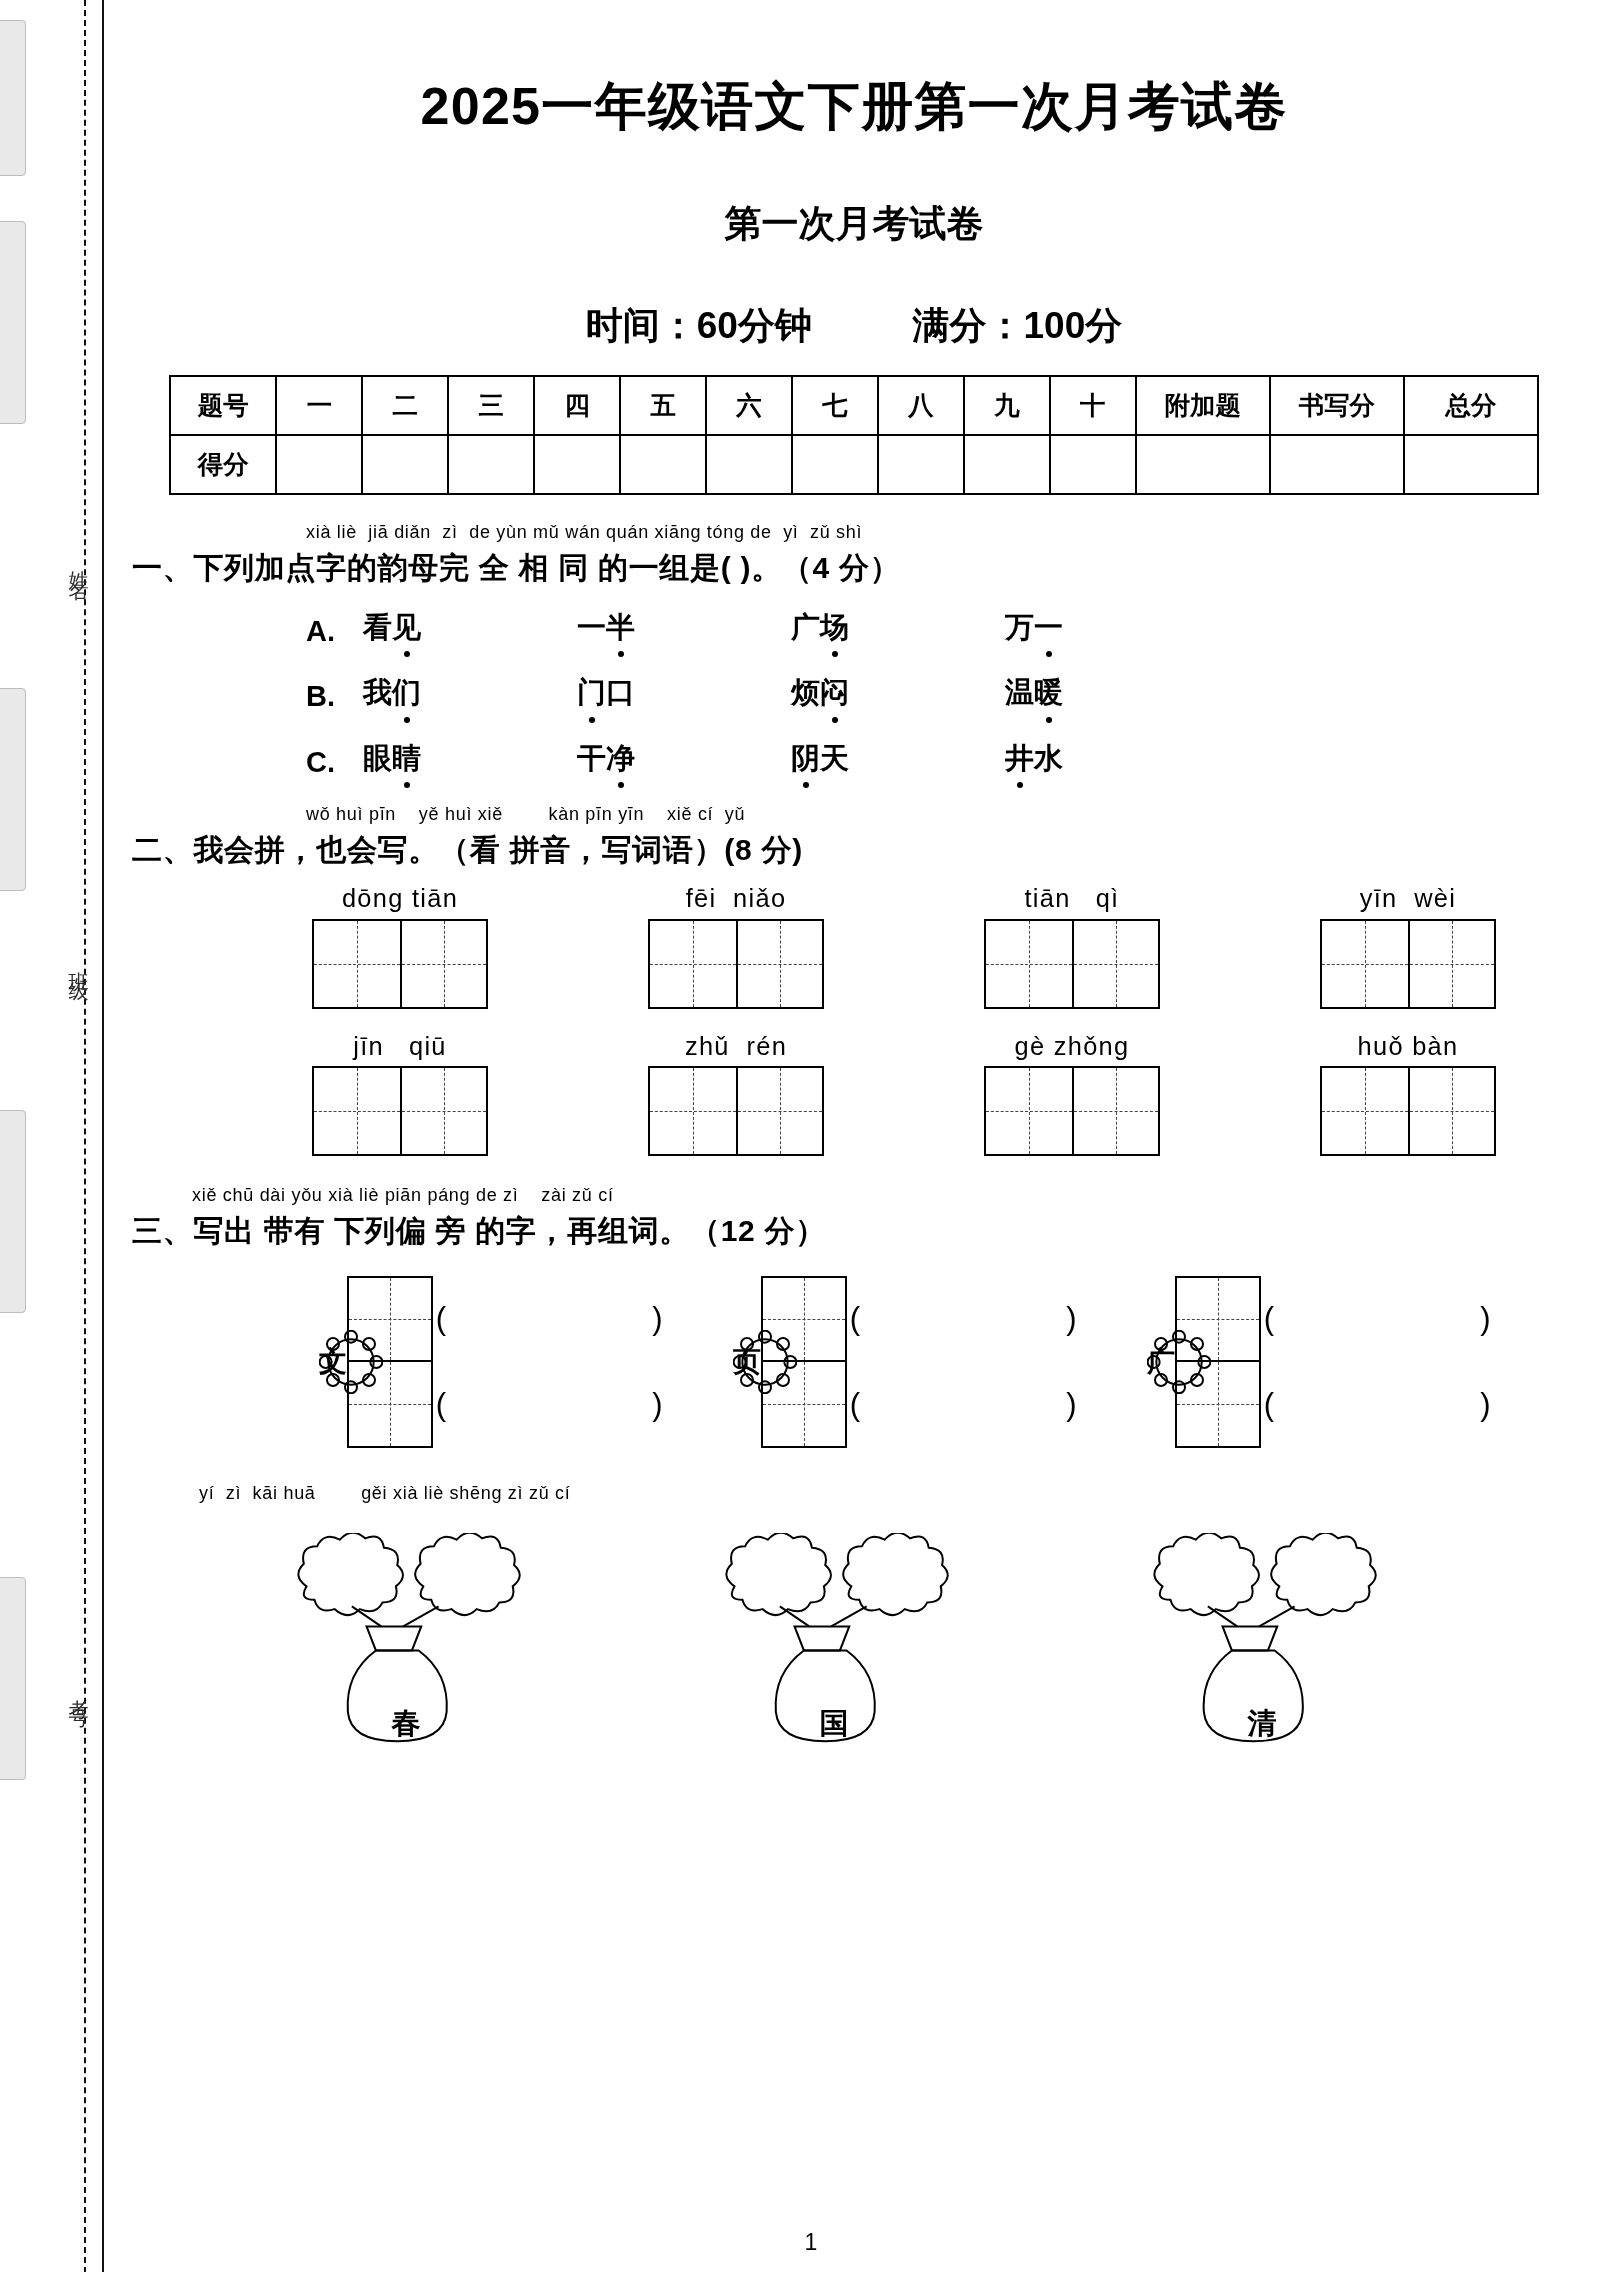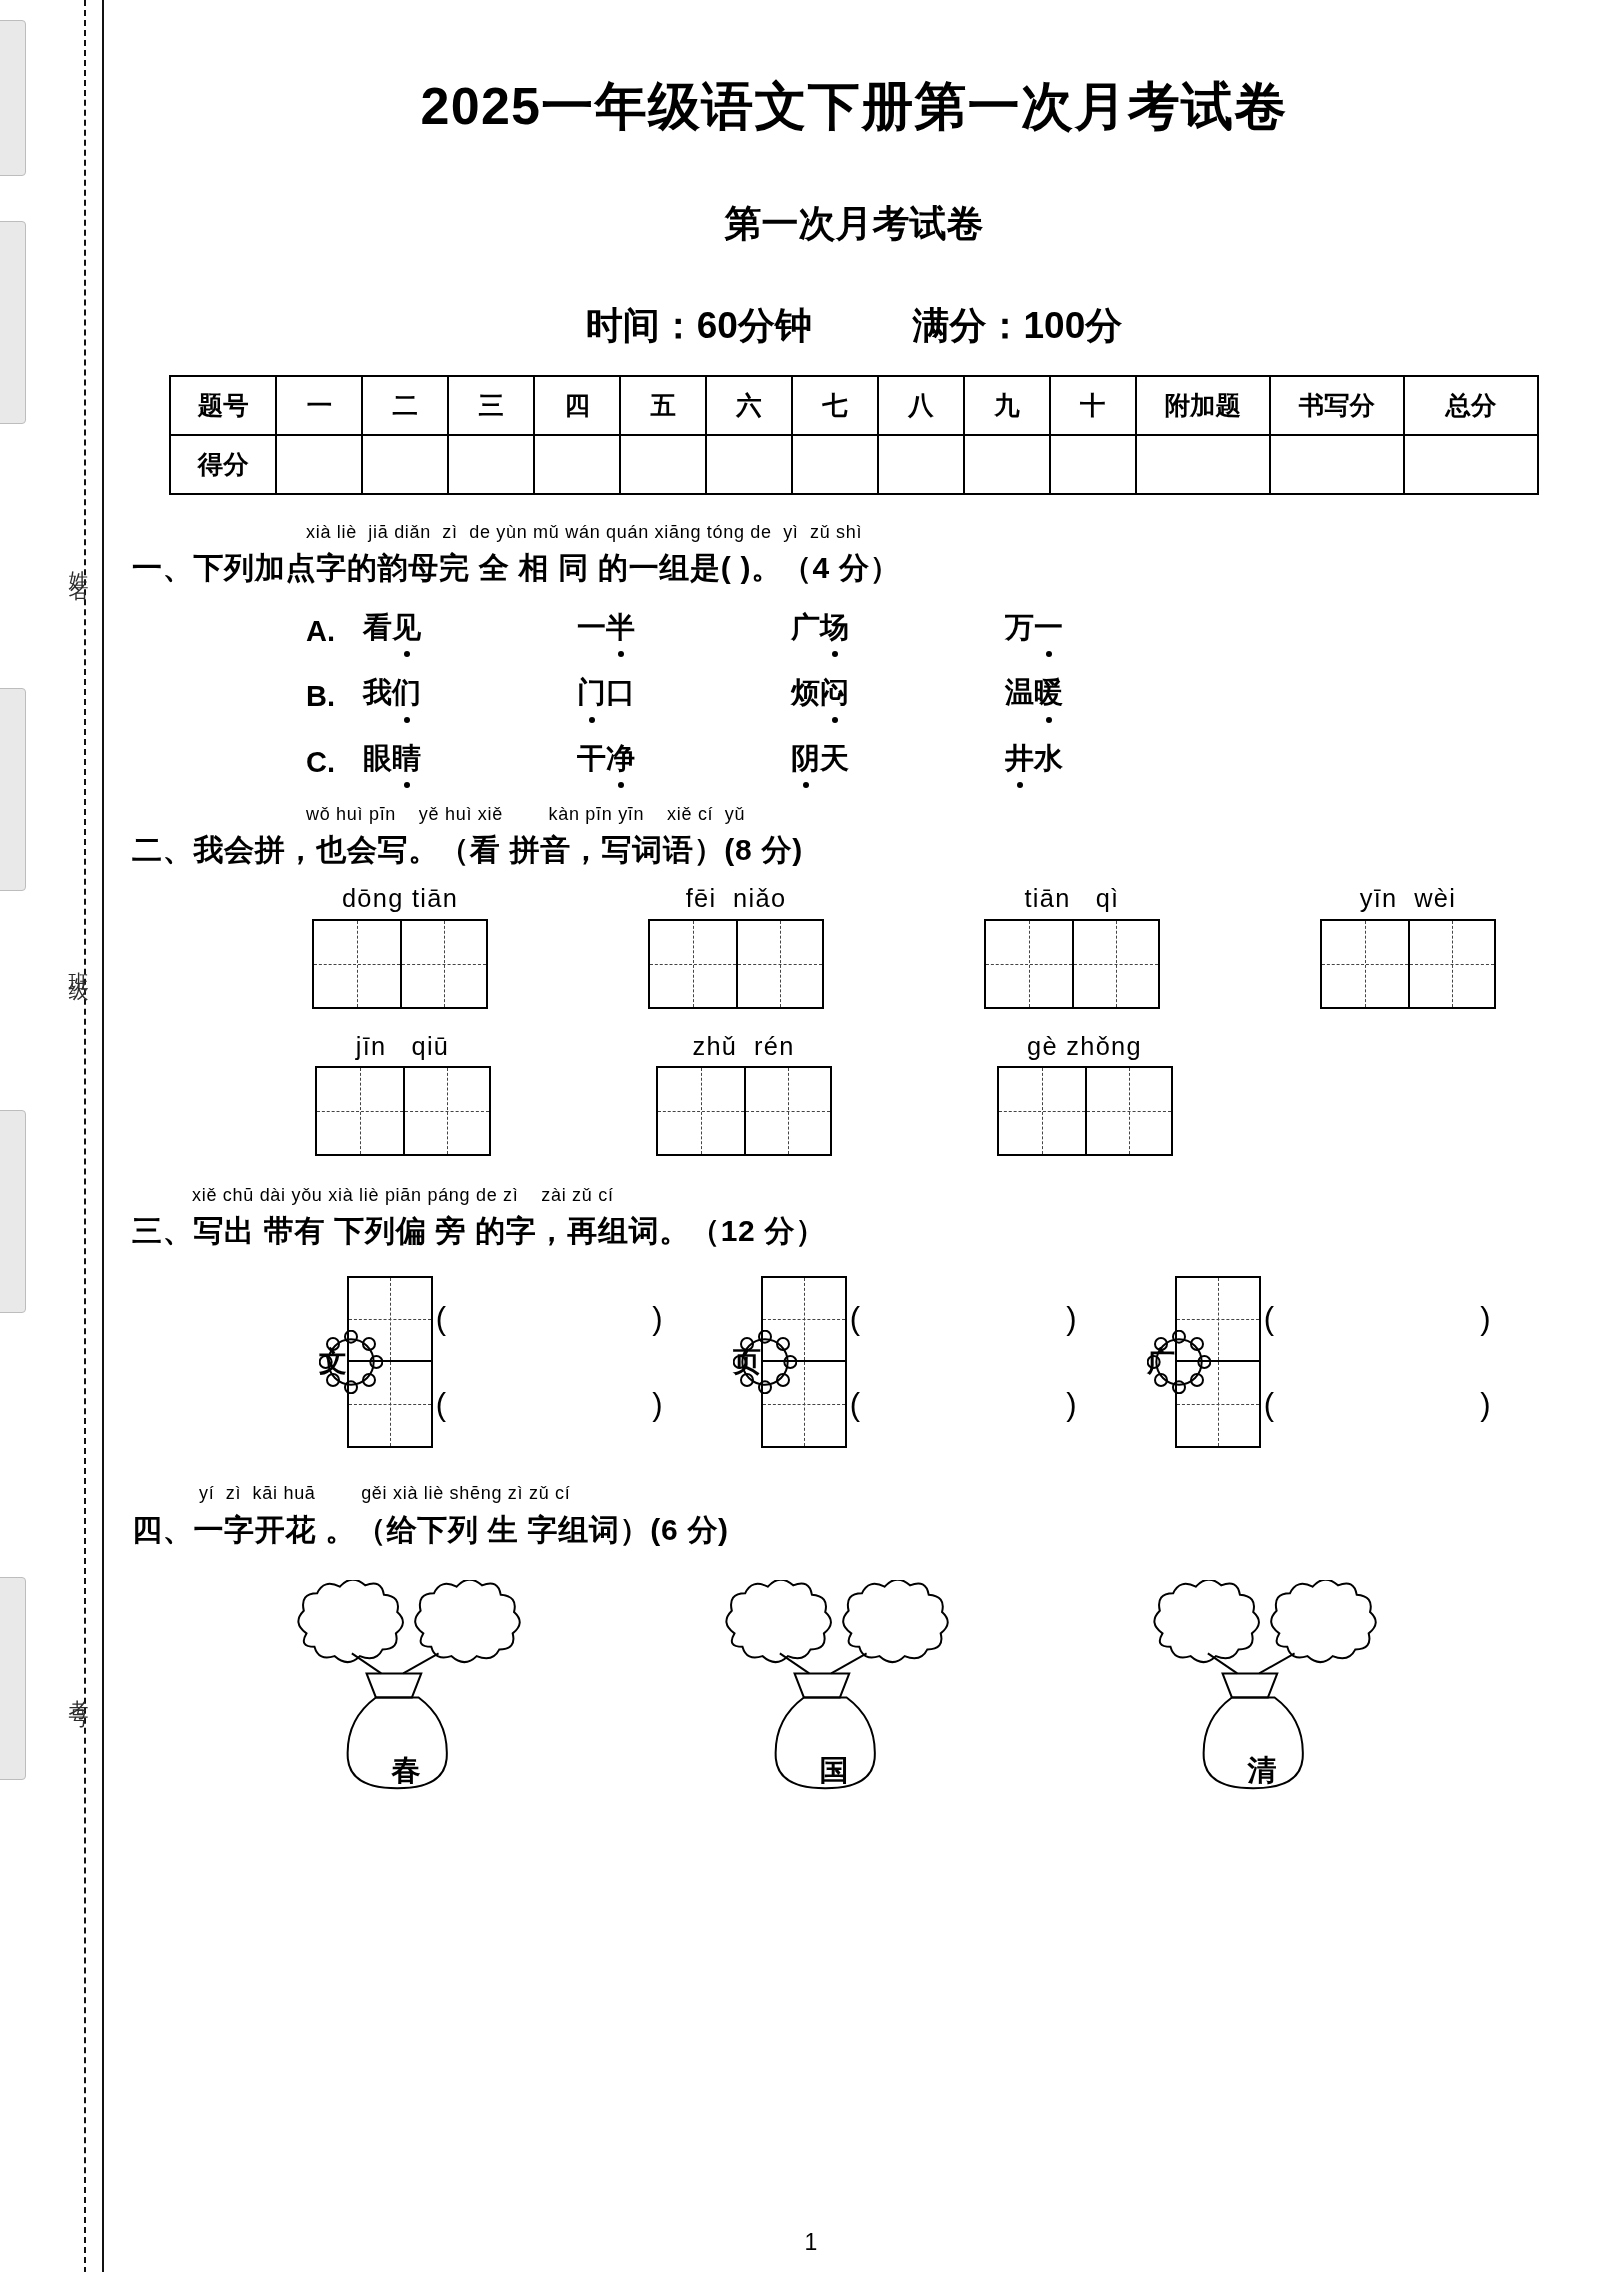--- a/index.html
+++ b/index.html
@@ -408,20 +408,27 @@
         </div>
         <div class="grid-item">
           <div class="grid-py">zhǔ  rén</div>
           <div class="tzg">
               <div class="cell"></div>
               <div class="cell"></div>
             </div>
         </div>
         <div class="grid-item">
           <div class="grid-py">gè zhǒng</div>
+          <div class="tzg">
+              <div class="cell"></div>
+              <div class="cell"></div>
+            </div>
+        </div>
+        <div class="grid-item">
+          <div class="grid-py">huǒ bàn</div>
           <div class="tzg">
               <div class="cell"></div>
               <div class="cell"></div>
             </div>
         </div>
       </div>
     </div>
 
     <div class="q-block" style="margin-top:29px;">
       <div class="pinyin-line" style="margin-left:60px;">xiě chū dài yǒu xià liè piān páng de zì    zài zǔ cí</div>
@@ -514,21 +521,20 @@
               <div class="paren">( )</div>
             </div>
           </div>
         </div>
 
       </div>
     </div>
 
     <div class="q-block" style="margin-top:35px;">
       <div class="pinyin-line" style="margin-left:67px;">yí  zì  kāi huā        gěi xià liè shēng zì zǔ cí</div>
-      <div class="q-title">四、一字开花 。（给下列 生 字组词）(6 分)</div>
 
       <div class="flower-row">
 
         <div class="flower-group">
           <svg width="428" height="287" viewBox="0 0 640 430">
             <g fill="none" stroke="#000" stroke-width="3">
               <path d="M60 80 q-22 -16 -4 -34 q-6 -26 20 -26 q10 -22 34 -10 q18 -20 38 -2 q24 -10 28 14 q26 2 20 26 q18 16 -2 32 q6 24 -20 24 q-10 20 -34 10 q-18 18 -38 0 q-24 8 -30 -14 q-24 0 -12 -20 z"></path>
               <path d="M235 80 q-22 -16 -4 -34 q-6 -26 20 -26 q10 -22 34 -10 q18 -20 38 -2 q24 -10 28 14 q26 2 20 26 q18 16 -2 32 q6 24 -20 24 q-10 20 -34 10 q-18 18 -38 0 q-24 8 -30 -14 q-24 0 -12 -20 z"></path>
               <path d="M128 110 L172 140"></path>
               <path d="M258 110 L205 140"></path>

